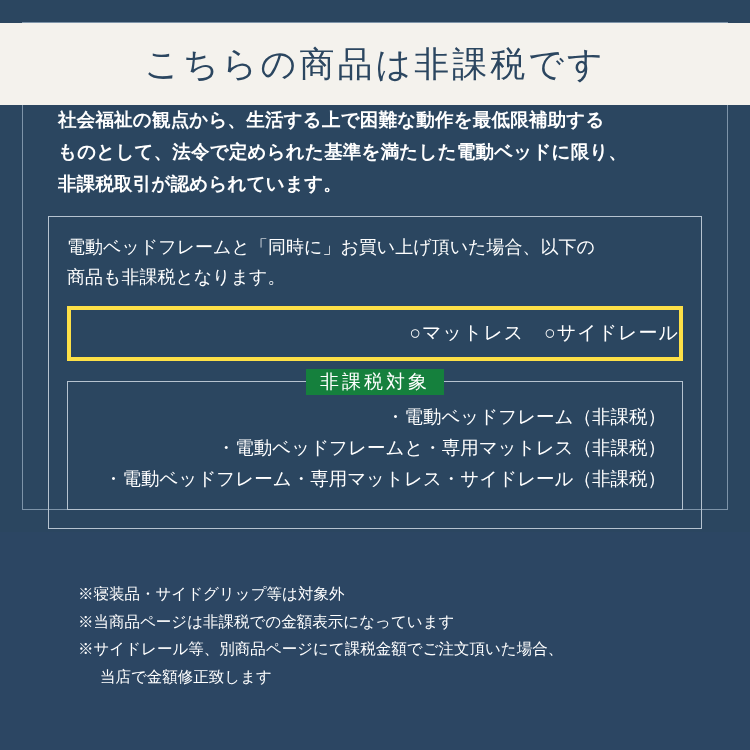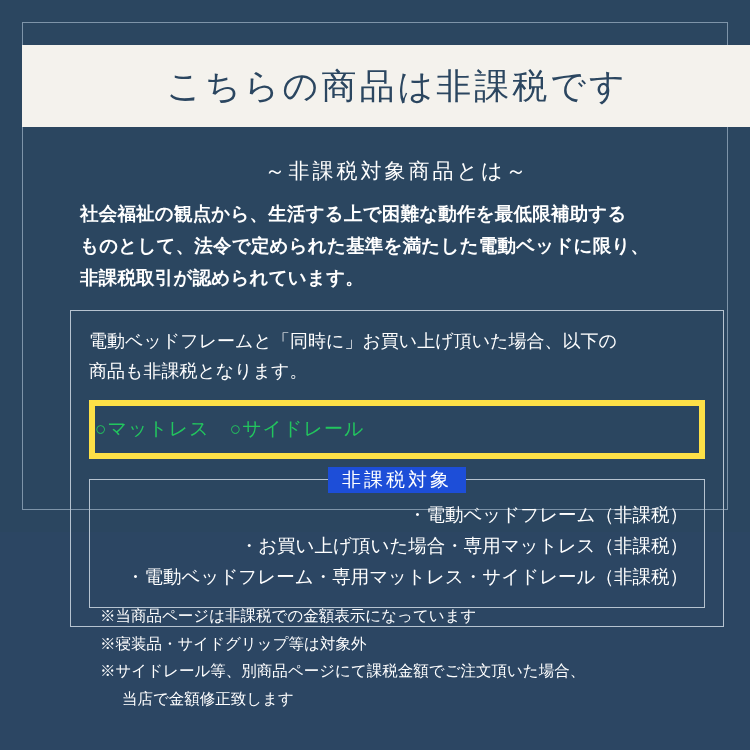--- a/index.html
+++ b/index.html
@@ -12,21 +12,20 @@
     background: #2c4663;
     font-family: "Liberation Serif", "DejaVu Serif", serif;
     overflow: hidden;
   }
   .page {
     position: relative;
     width: 750px;
     height: 532px;
     background: #2b4660;
     box-sizing: border-box;
-    padding: 22px;
   }
   .inner-frame {
     position: absolute;
     left: 22px;
     top: 22px;
     right: 22px;
     bottom: 22px;
     border: 1px solid #7e94a9;
     box-sizing: border-box;
   }
@@ -94,41 +93,41 @@
   .box-lead {
     color: #ffffff;
     font-size: 18px;
     line-height: 1.62;
     margin-bottom: 14px;
   }
   .box-lead div {
     white-space: nowrap;
   }
   .sub-box {
-    border: 6px solid #fde047;
-    text-align: left;
-    color: #22c55e;
+    border: 4px solid #fde047;
+    text-align: right;
+    color: #ffffff;
     font-size: 19px;
     letter-spacing: 1px;
     padding: 10px 0 11px 0;
     margin-bottom: 20px;
   }
   
   .legend-box {
     position: relative;
     border: 1px solid #b6c3d0;
     padding: 20px 16px 14px 16px;
     margin-top: 6px;
   }
   .legend-label {
     position: absolute;
     top: -13px;
     left: 50%;
     transform: translateX(-50%);
-    background: #1d4ed8;
+    background: #15803d;
     padding: 0 14px;
     color: #ffffff;
     font-size: 19px;
     letter-spacing: 3px;
     white-space: nowrap;
   }
   .legend-list {
     list-style: none;
     margin: 0;
     padding: 0;
@@ -167,50 +166,49 @@
   <div class="inner-frame"></div>
 
   <div class="content">
 
     <div class="header-band">
       <div class="header-title">こちらの商品は非課税です</div>
     </div>
 
     <div class="body-area">
 
-      <div class="section-title">～非課税対象商品とは～</div>
 
       <div class="intro">
         <div>社会福祉の観点から、生活する上で困難な動作を最低限補助する</div>
         <div>ものとして、法令で定められた基準を満たした電動ベッドに限り、</div>
         <div>非課税取引が認められています。</div>
       </div>
 
       <div class="box">
 
         <div class="box-lead">
           <div>電動ベッドフレームと「同時に」お買い上げ頂いた場合、以下の</div>
           <div>商品も非課税となります。</div>
         </div>
 
         <div class="sub-box">○マットレス　○サイドレール</div>
 
         <div class="legend-box">
           <div class="legend-label">非課税対象</div>
           <ul class="legend-list">
             <li>・電動ベッドフレーム（非課税）</li>
-            <li>・お買い上げ頂いた場合・専用マットレス（非課税）</li>
+            <li>・電動ベッドフレームと・専用マットレス（非課税）</li>
             <li>・電動ベッドフレーム・専用マットレス・サイドレール（非課税）</li>
           </ul>
         </div>
 
       </div>
     </div>
 
     <div class="notes">
+      <div>※寝装品・サイドグリップ等は対象外</div>
       <div>※当商品ページは非課税での金額表示になっています</div>
-      <div>※寝装品・サイドグリップ等は対象外</div>
       <div>※サイドレール等、別商品ページにて課税金額でご注文頂いた場合、</div>
       <div class="indent">当店で金額修正致します</div>
     </div>
 
   </div>
 </div>
 
 </body></html>

